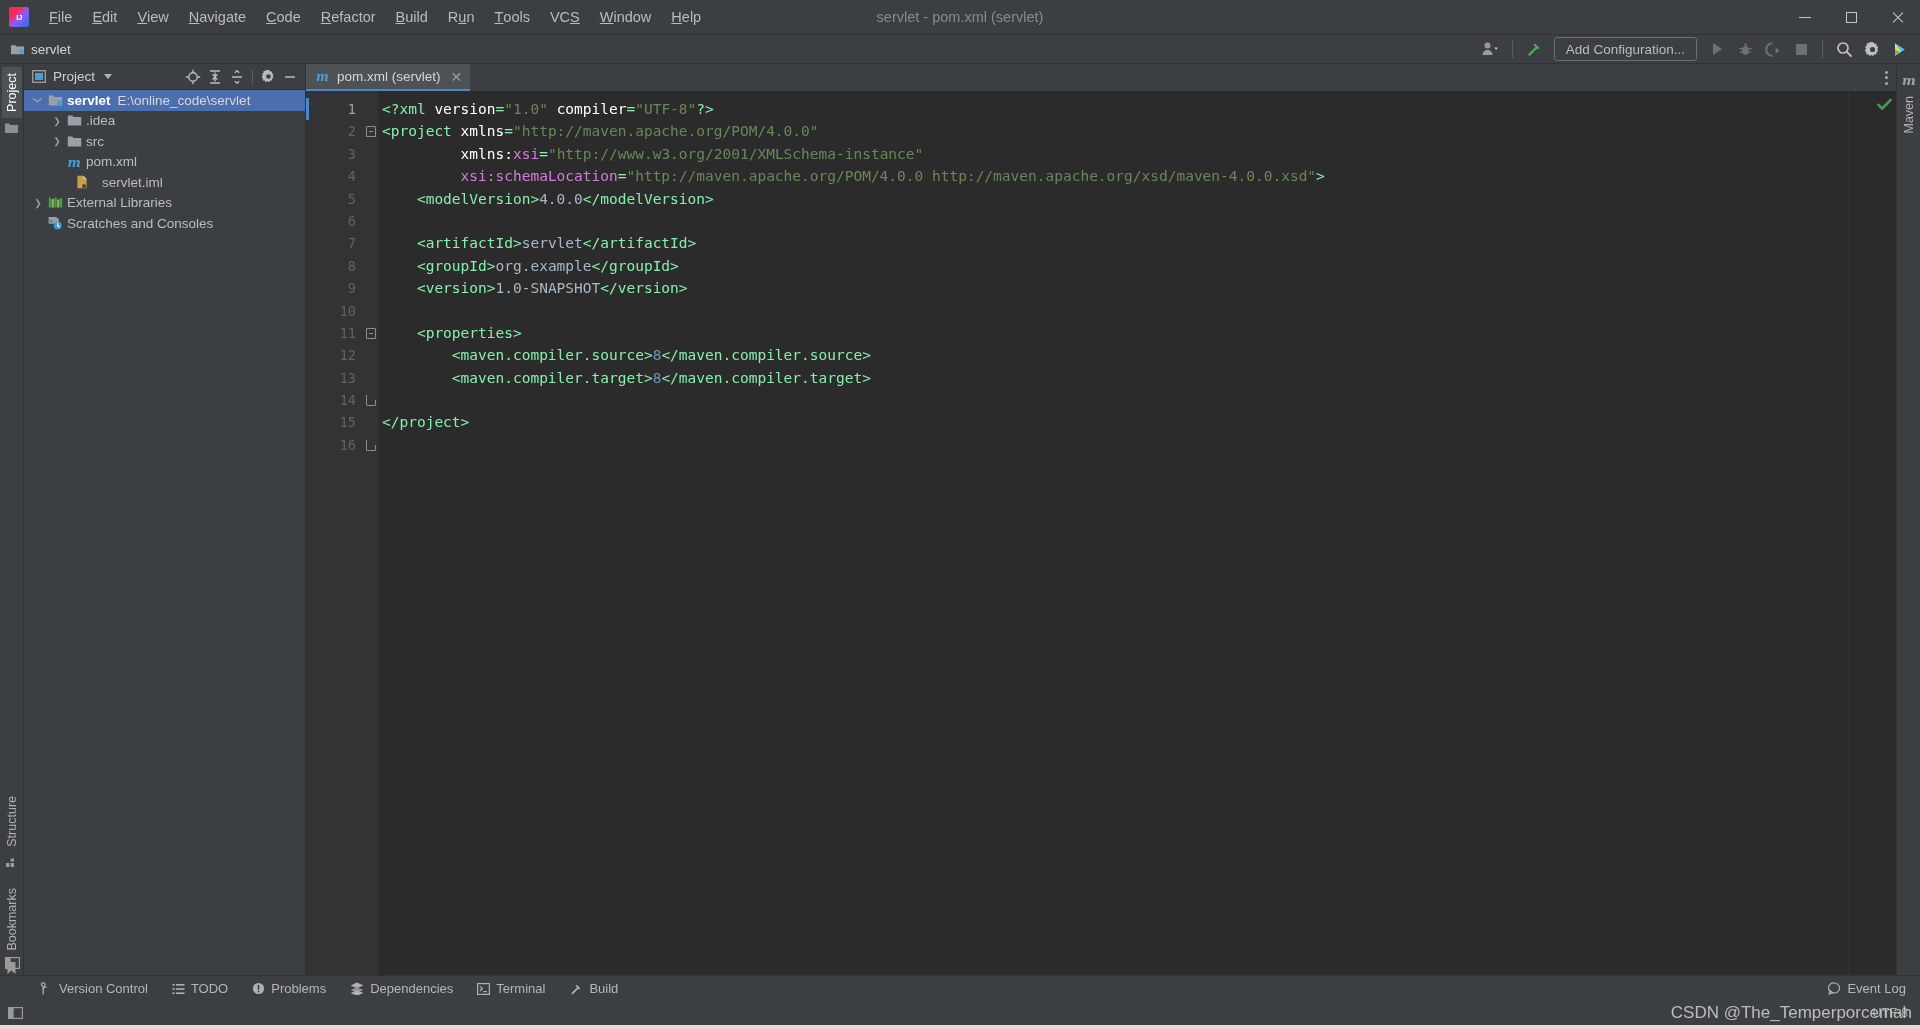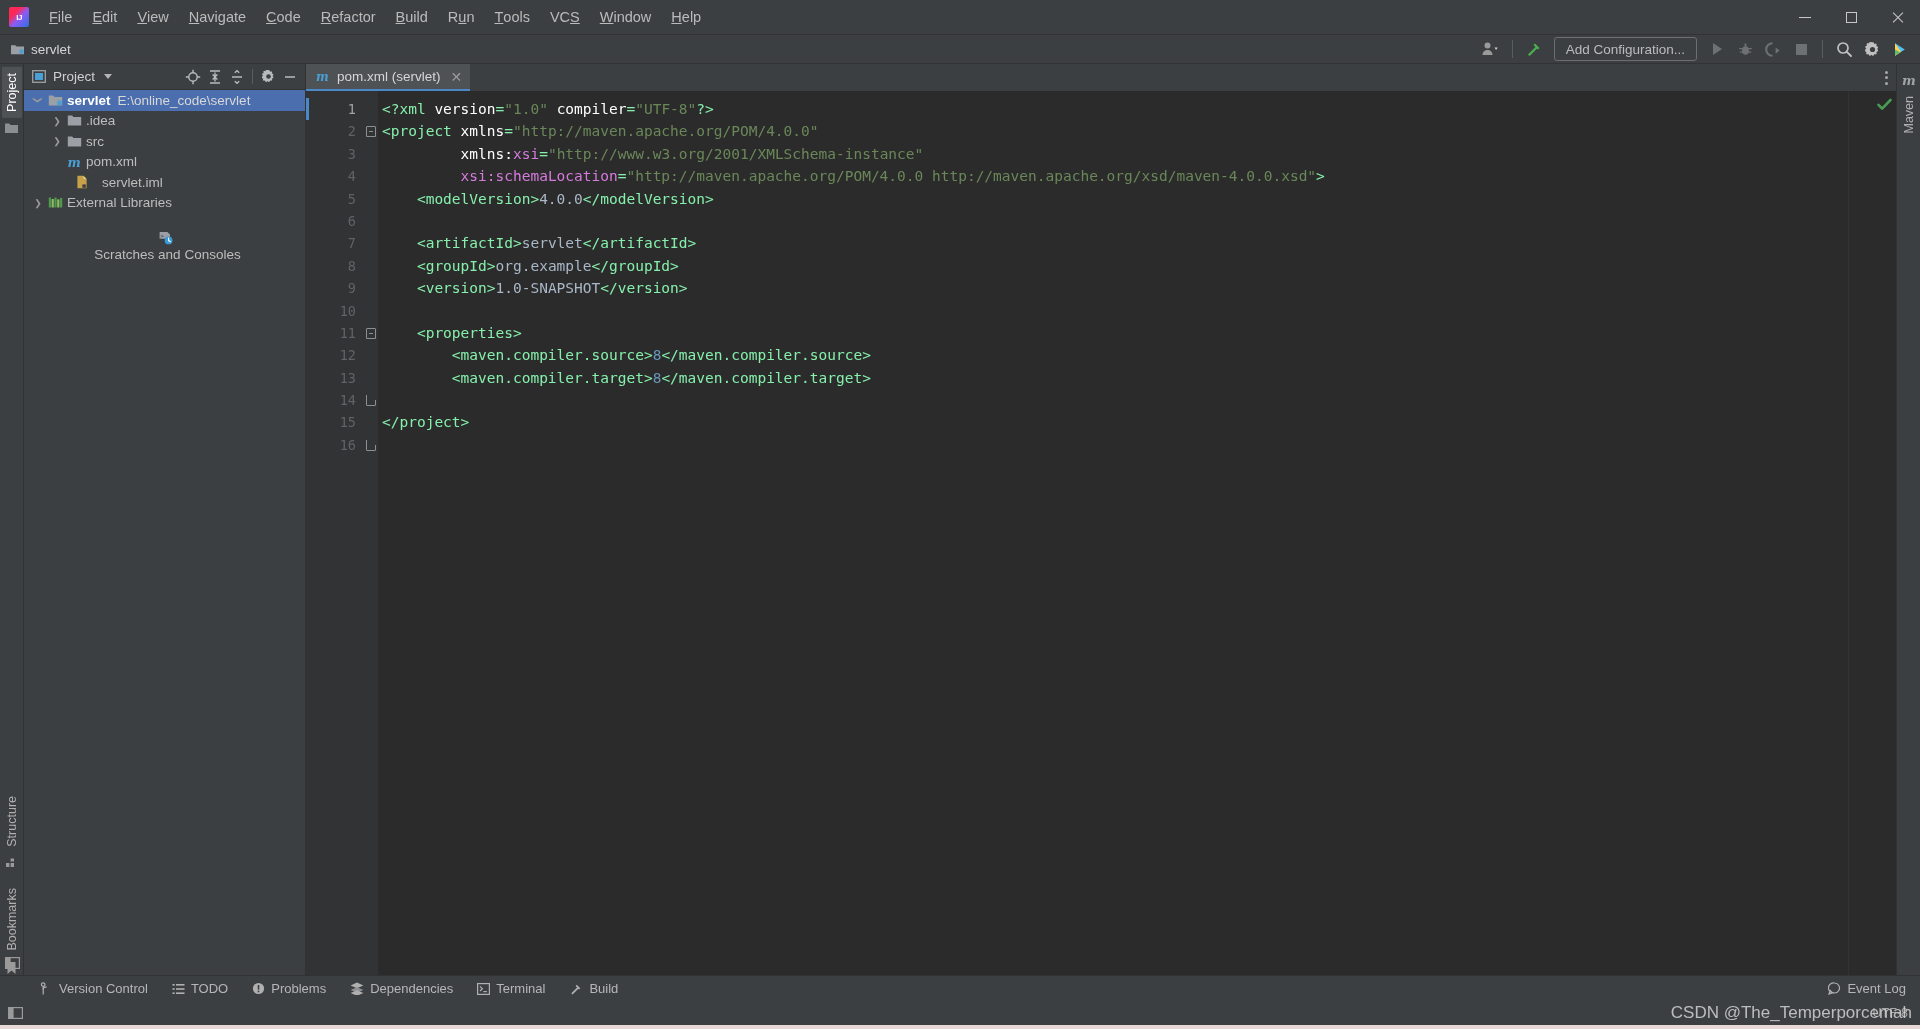--- a/index.html
+++ b/index.html
@@ -223,20 +223,21 @@
         <div class="menu-item"><u>N</u>avigate</div>
         <div class="menu-item"><u>C</u>ode</div>
         <div class="menu-item"><u>R</u>efactor</div>
         <div class="menu-item"><u>B</u>uild</div>
         <div class="menu-item">R<u>u</u>n</div>
         <div class="menu-item"><u>T</u>ools</div>
         <div class="menu-item">VC<u>S</u></div>
         <div class="menu-item"><u>W</u>indow</div>
         <div class="menu-item"><u>H</u>elp</div>
       </div>
+    <div class="win-title">servlet - pom.xml (servlet)</div>
     <div class="win-ctrls">
       <div class="win-btn">
           <span class="wb-min"></span>
         </div>
       <div class="win-btn">
           <span class="wb-max"></span>
         </div>
       <div class="win-btn close">
           <span class="wb-x"></span>
         </div>
@@ -456,21 +457,21 @@
               <svg xmlns="http://www.w3.org/2000/svg" width="15" height="13" viewBox="0 0 15 13">
                 <rect x="0.8" y="1.5" width="2.2" height="10" fill="#4c9a4c"></rect>
                 <rect x="3.6" y="3" width="2.2" height="8.5" fill="#8fbf5f"></rect>
                 <rect x="6.4" y="1.5" width="2.2" height="10" fill="#4c9a4c"></rect>
                 <rect x="9.2" y="3.4" width="2.2" height="8.1" fill="#8fbf5f"></rect>
                 <rect x="12" y="2" width="2.2" height="9.5" fill="#4c9a4c"></rect>
               </svg>
             </span>
             <span class="tlabel">External Libraries</span>
           </div>
-          <div class="trow" style="padding-left: 6px; flex-direction: column;">
+          <div class="trow" style="padding-left: 6px;">
             <span class="arrow"></span>
             <span class="tico">
               <svg xmlns="http://www.w3.org/2000/svg" width="16" height="14" viewBox="0 0 16 14">
                 <path d="M1.6 1h7.8l2.6 2.6v4.2H1.6z" fill="#9aa0a6"></path>
                 <text x="2.4" y="6.6" font-family="DejaVu Sans Mono, monospace" font-size="5.6" fill="#3c3f41">&gt;_</text>
                 <circle cx="10.6" cy="9.4" r="3.9" fill="#3a9ad9"></circle>
                 <path d="M10.6 7v2.6l1.9 1.1" stroke="#fff" stroke-width="1.1" fill="none" stroke-linecap="round"></path>
               </svg>
             </span>
             <span class="tlabel">Scratches and Consoles</span>

